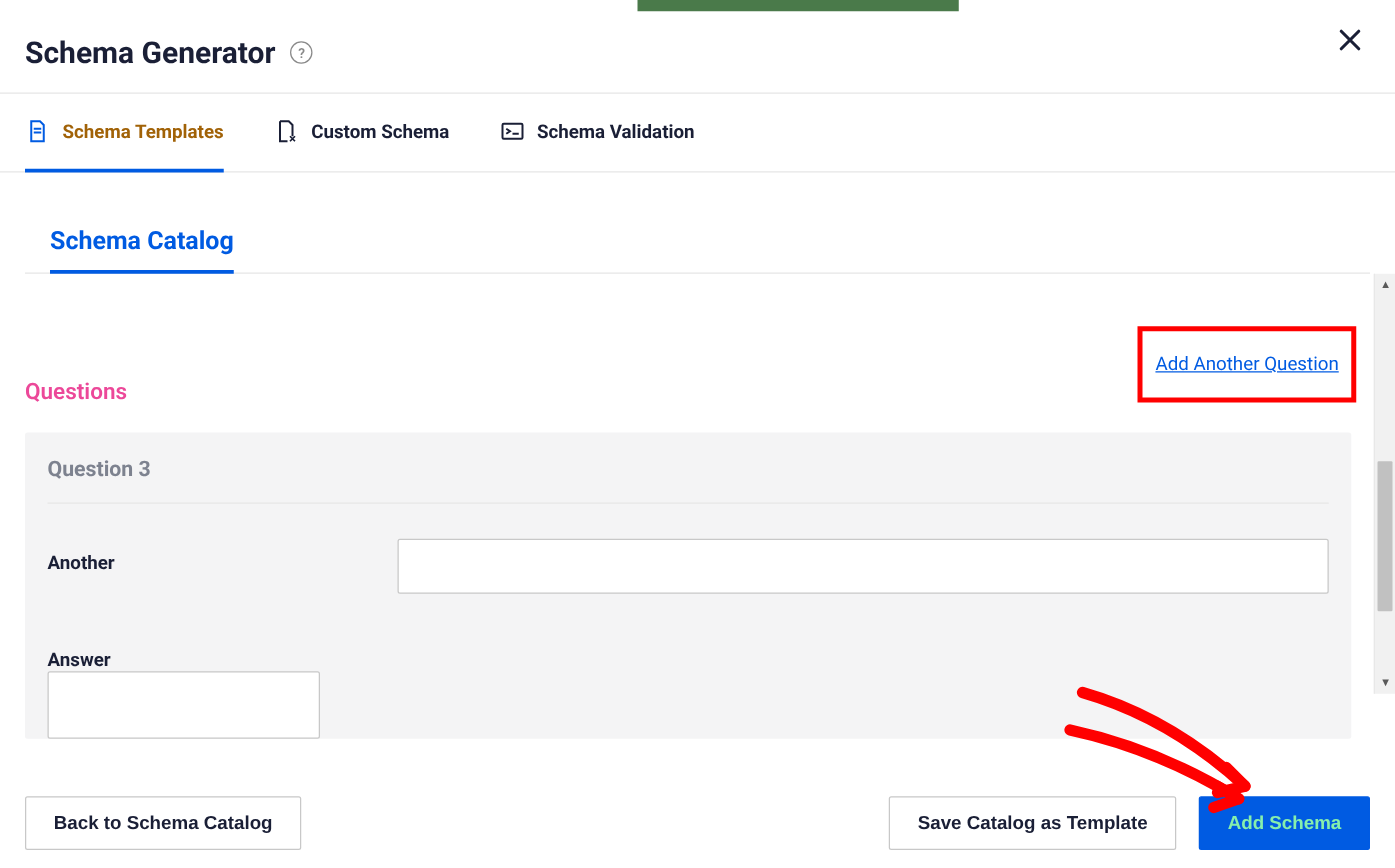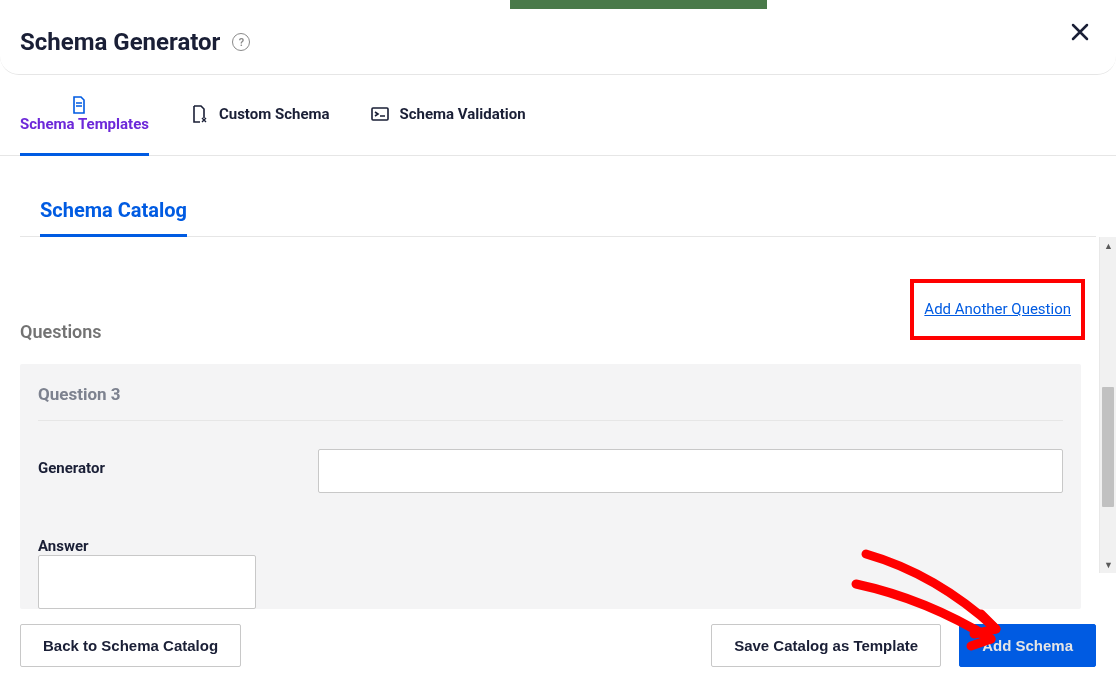--- a/index.html
+++ b/index.html
@@ -19,21 +19,20 @@
   width: 257px;
   height: 9px;
   background: #4a7a4a;
 }
 .header {
   display: flex;
   align-items: center;
   padding: 28px 20px 18px 20px;
   border-bottom: 1px solid #e6e6e6;
   position: relative;
-  border-radius: 19px;
 }
 .title {
   font-size: 24px;
   font-weight: 700;
   color: #1a1f36;
   margin-right: 12px;
 }
 .help-icon {
   width: 18px; height: 18px;
   border: 1.5px solid #8a8a8a;
@@ -64,23 +63,22 @@
   align-items: center;
   padding: 20px 0;
   margin-right: 40px;
   font-size: 15px;
   font-weight: 700;
   cursor: pointer;
   border-bottom: 3px solid transparent;
   margin-bottom: -1px;
 }
 .tab.active {
-  color: #6d28d9;
+  color: #a16207;
   border-bottom-color: #005be2;
-  flex-direction: column;
 }
 .tab .ticon { margin-right: 10px; display:inline-flex; }
 .subtabs {
   padding: 30px 20px 0 20px;
   border-bottom: 1px solid #e6e6e6;
   margin: 0 20px;
 }
 .subtabs-inner { margin-left: 0; }
 .subtab {
   display: inline-block;
@@ -103,21 +101,21 @@
 }
 .questions-header {
   display: flex;
   align-items: center;
   justify-content: space-between;
   margin-bottom: 22px;
 }
 .questions-label {
   font-size: 18px;
   font-weight: 600;
-  color: #737373;
+  color: #ec4899;
   margin-top: 44px;
 }
 .add-q-wrap {
   border: 4px solid #ff0000;
   padding: 16px 10px 18px 10px;
   margin-right: 6px;
 }
 .add-q {
   color: #005be2;
   text-decoration: underline;
@@ -188,21 +186,21 @@
 .sb-arrow.down { bottom: 0; }
 .sb-thumb {
   position: absolute;
   left: 2px; right: 2px;
   top: 150px; height: 120px;
   background: #c1c1c1;
   border-radius: 1px;
 }
 .footer {
   position: absolute;
-  bottom: 13px;
+  bottom: 0;
   left: 0; right: 0;
   padding: 14px 20px;
   display: flex;
   justify-content: space-between;
   align-items: center;
   background: #fff;
 }
 .footer-left, .footer-right { display:flex; gap: 18px; }
 .btn {
   padding: 12px 22px;
@@ -210,21 +208,21 @@
   font-weight: 700;
   border-radius: 2px;
   cursor: pointer;
   border: 1px solid #c8c8c8;
   background: #fff;
   color: #1a1f36;
 }
 .btn.primary {
   background: #005be2;
   border-color: #005be2;
-  color: #e5e5e5;
+  color: #86efac;
 }
 .arrow-annot {
   position: absolute;
   right: 70px;
   bottom: 30px;
   pointer-events: none;
 }
 </style>
 </head>
 <body>
@@ -284,21 +282,21 @@
   <div class="content">
     <div class="questions-header">
       <div class="questions-label">Questions</div>
       <div class="add-q-wrap">
         <span class="add-q">Add Another Question</span>
       </div>
     </div>
     <div class="card">
       <div class="card-title">Question 3</div>
       <div class="field-row">
-        <div class="field-label">Generator</div>
+        <div class="field-label">Another</div>
         <input class="field-input" type="text" value="" style="">
       </div>
       <div class="field-row" style="margin-bottom:0;flex-direction:column;">
         <div class="field-label">Answer</div>
         <textarea class="field-textarea" style=""></textarea>
       </div>
     </div>
   </div>
   <div class="scrollbar">
     <div class="sb-arrow up">▲</div>

